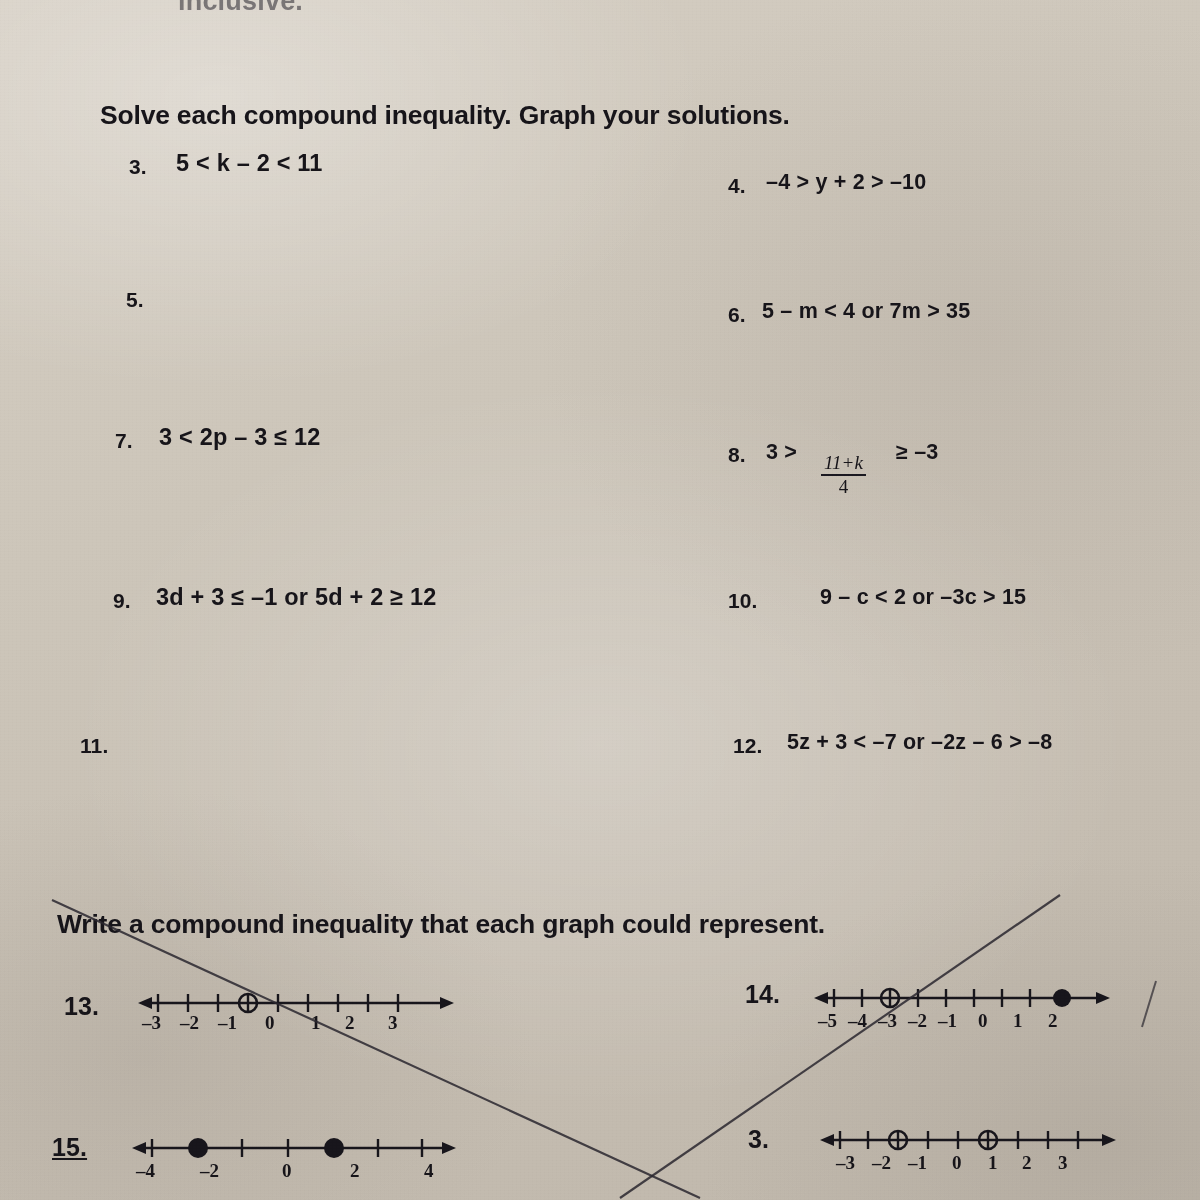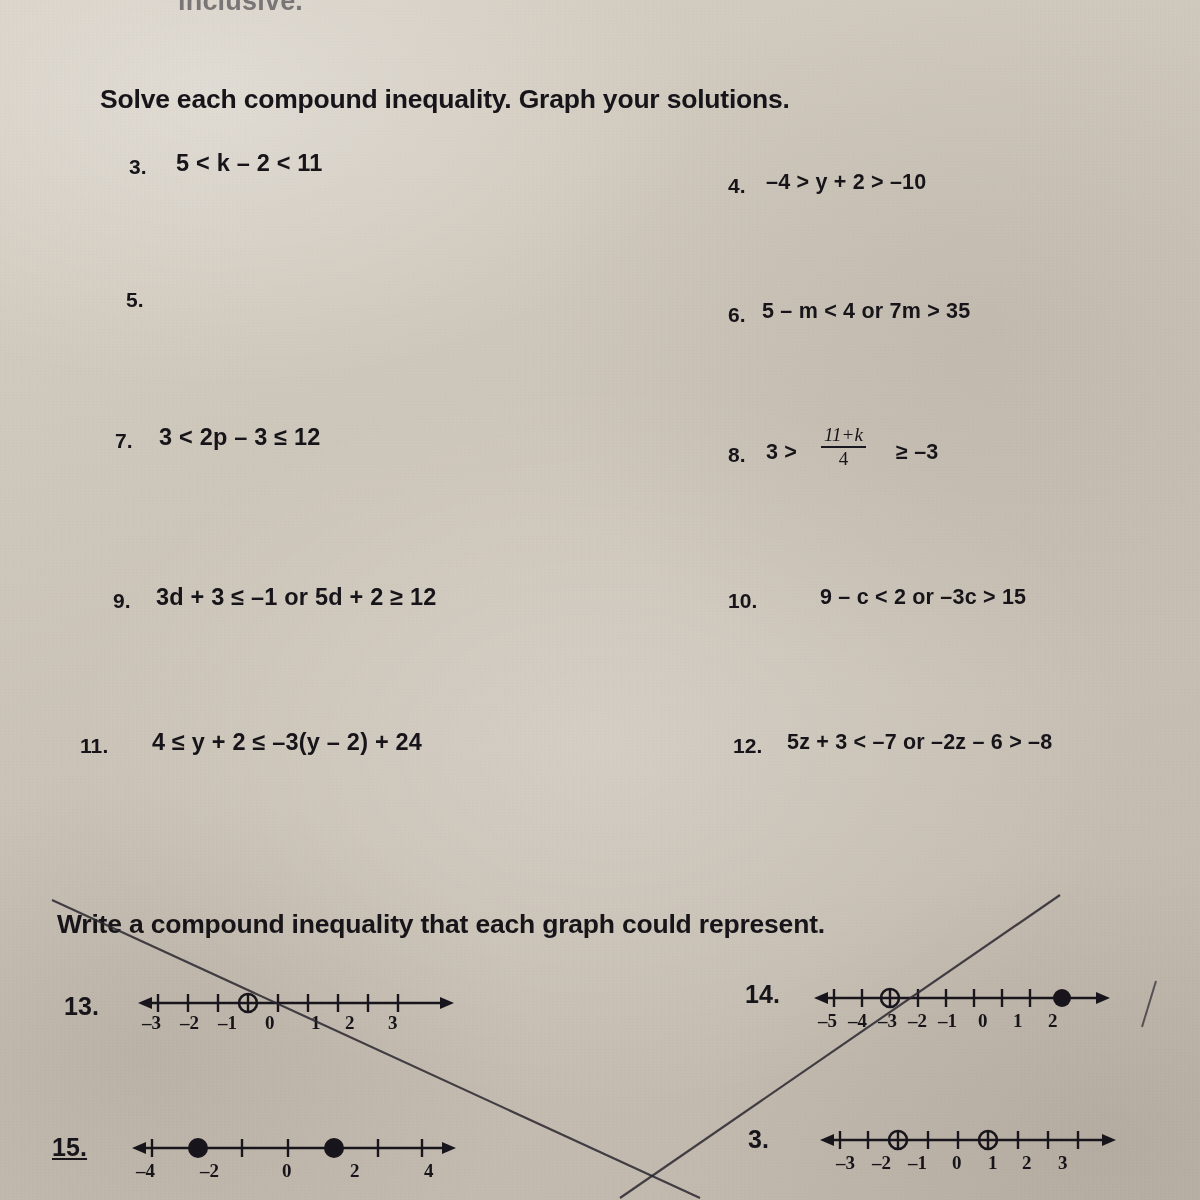--- a/index.html
+++ b/index.html
@@ -76,20 +76,21 @@
     display: inline-block;
     text-align: center;
     font-family: "Liberation Serif", serif;
     font-size: 19px;
     font-weight: 500;
     line-height: 1.05;
   }
   .frac .num {
     display: block;
     padding: 0 3px;
+    margin-top: 28px;
   }
   .frac .bar {
     display: block;
     height: 1.6px;
     background: #1a1820;
     margin: 1px 0;
   }
   .frac .den {
     display: block;
     padding: 0 3px;
@@ -112,21 +113,21 @@
     filter: blur(0.35px);
   }
 </style>
 </head>
 <body>
 
 <div id="page">
 
   <div class="txt cut-top qbody blur-soft" style="left:178px; top:-14px; font-size:27px;">inclusive.</div>
 
-  <div class="txt heading" style="left:100px; top:84px;">Solve each compound inequality. Graph your solutions.</div>
+  <div class="txt heading" style="left:100px; top:100px;">Solve each compound inequality. Graph your solutions.</div>
 
   <div class="txt qnum" style="left:129px; top:155px;">3.</div>
   <div class="txt qbody" style="left:176px; top:150px;">5 &lt; k – 2 &lt; 11</div>
 
   <div class="txt qnum" style="left:728px; top:174px;">4.</div>
   <div class="txt qbody-sm" style="left:766px; top:170px;">–4 &gt; y + 2 &gt; –10</div>
 
   <div class="txt qnum" style="left:126px; top:288px;">5.</div>
 
   <div class="txt qnum" style="left:728px; top:303px;">6.</div>
@@ -144,21 +145,20 @@
   </div>
   <div class="txt qbody-sm" style="left:896px; top:440px;">≥ –3</div>
 
   <div class="txt qnum" style="left:113px; top:589px;">9.</div>
   <div class="txt qbody" style="left:156px; top:584px;">3d + 3 ≤ –1 or 5d + 2 ≥ 12</div>
 
   <div class="txt qnum" style="left:728px; top:589px;">10.</div>
   <div class="txt qbody-sm" style="left:780px; top:585px;margin-left:40px;">9 – c &lt; 2 or –3c &gt; 15</div>
 
   <div class="txt qnum" style="left:80px; top:734px;">11.</div>
-  <div class="txt qbody" style="left:152px; top:729px;">4 ≤ y + 2 ≤ –3(y – 2) + 24</div>
 
   <div class="txt qnum" style="left:733px; top:734px;">12.</div>
   <div class="txt qbody-sm" style="left:787px; top:730px;">5z + 3 &lt; –7 or –2z – 6 &gt; –8</div>
 
   <div class="txt heading" style="left:57px; top:909px;text-align:center;">Write a compound inequality that each graph could represent.</div>
 
   <div class="txt qnum" style="left:64px; top:992px; font-size:25px;">13.</div>
   <svg class="numline" style="left:136px; top:985px;" width="320" height="36" viewBox="0 0 320 36">
     <line x1="10" y1="18" x2="312" y2="18" stroke="#18161c" stroke-width="2.6"></line>
     <polygon points="2,18 16,12 16,24" fill="#18161c"></polygon>

